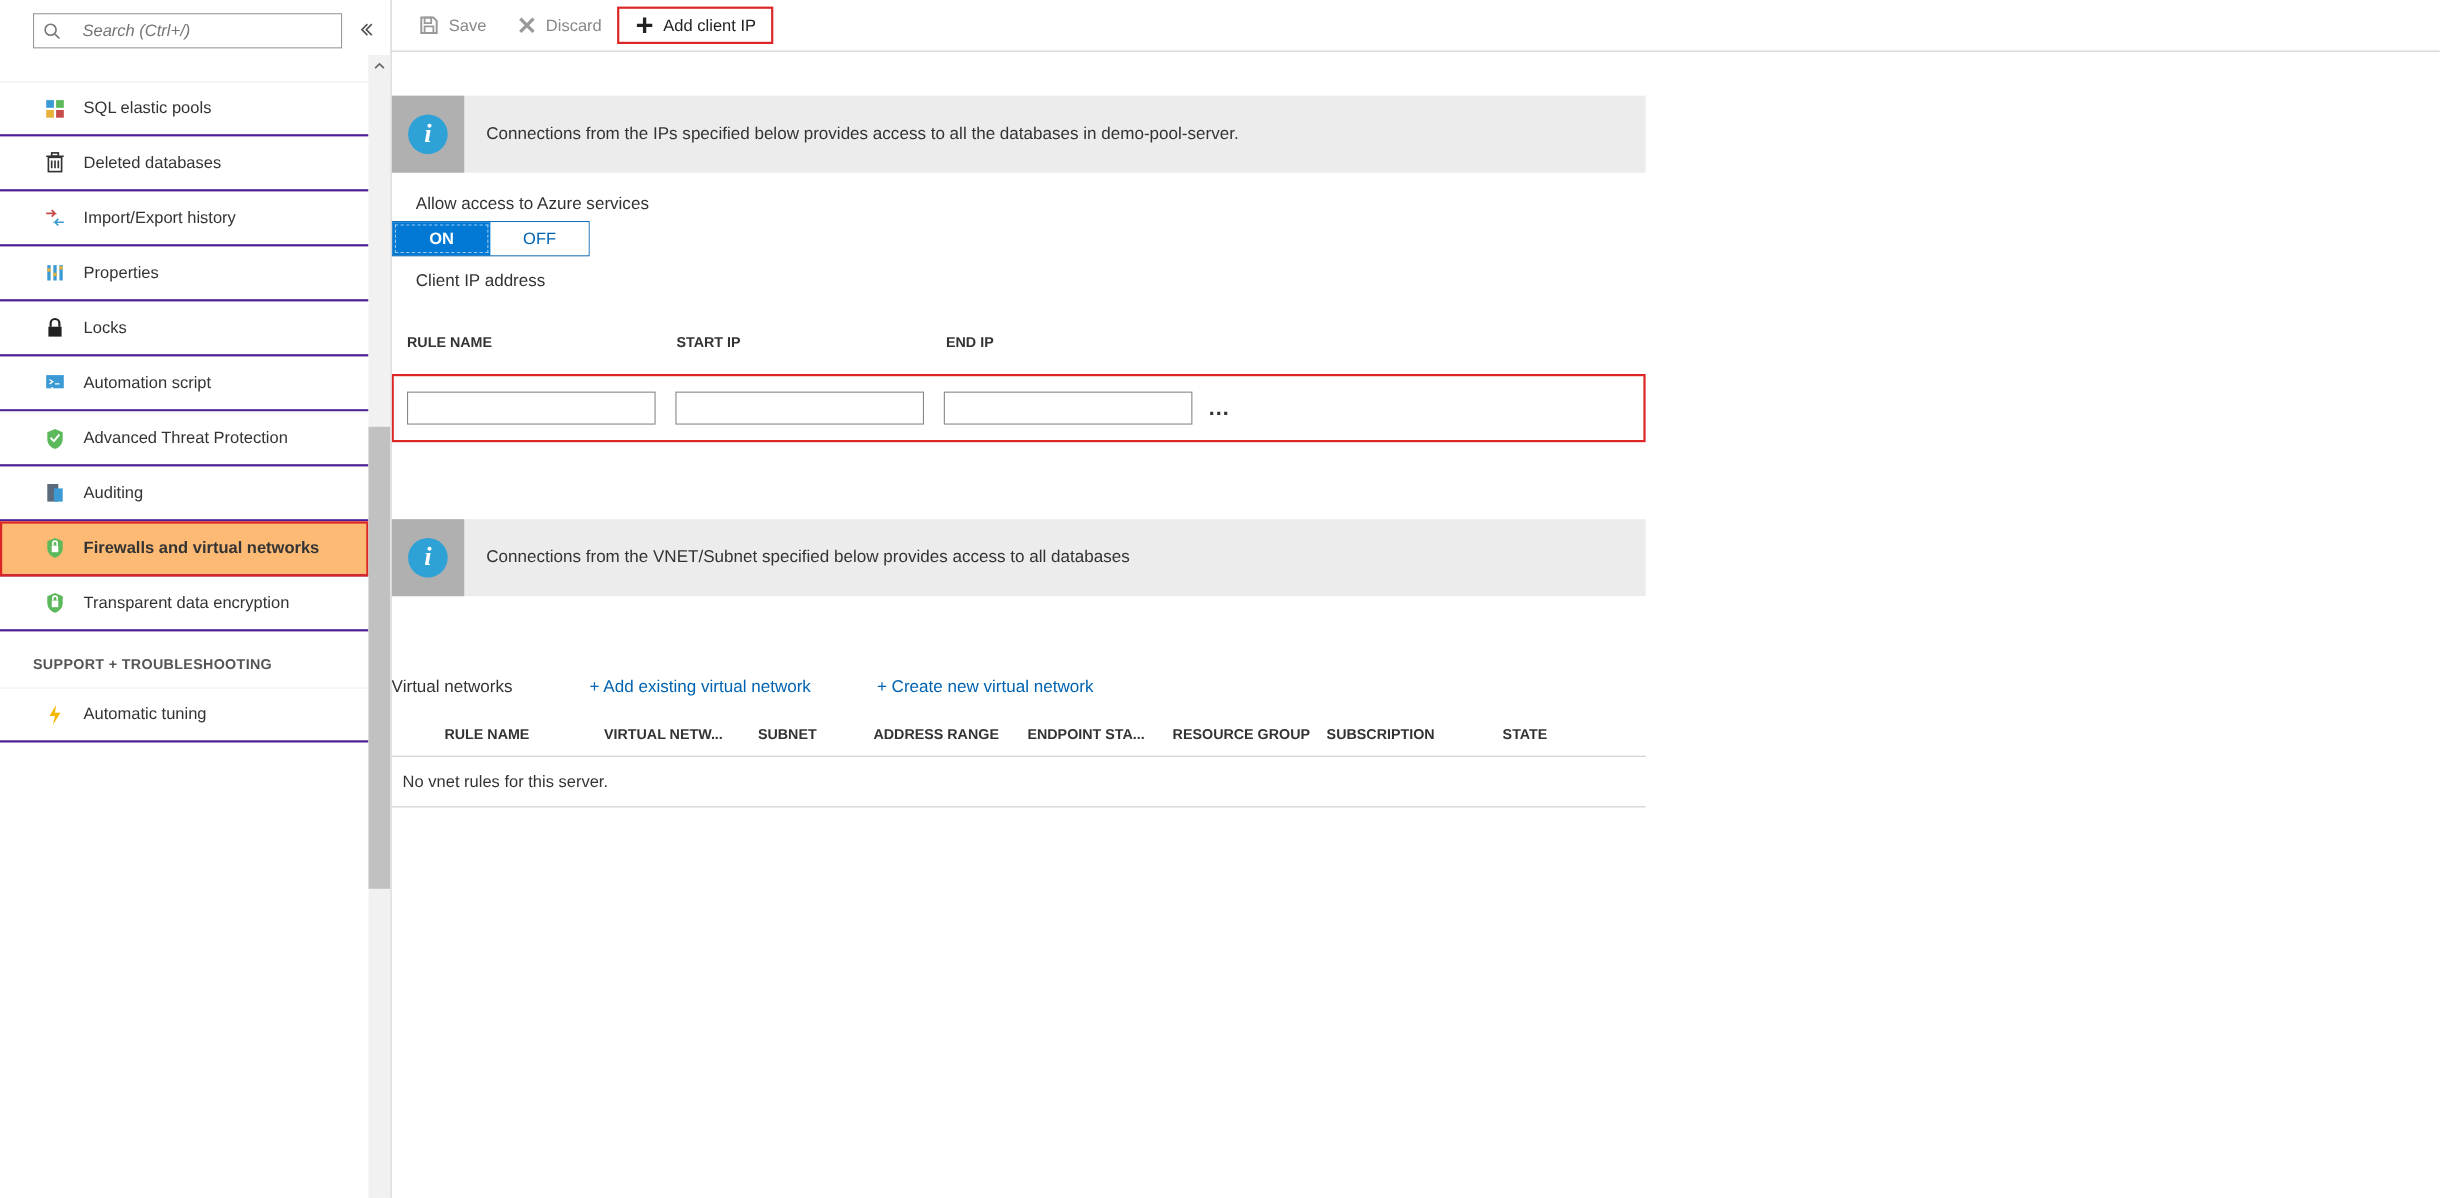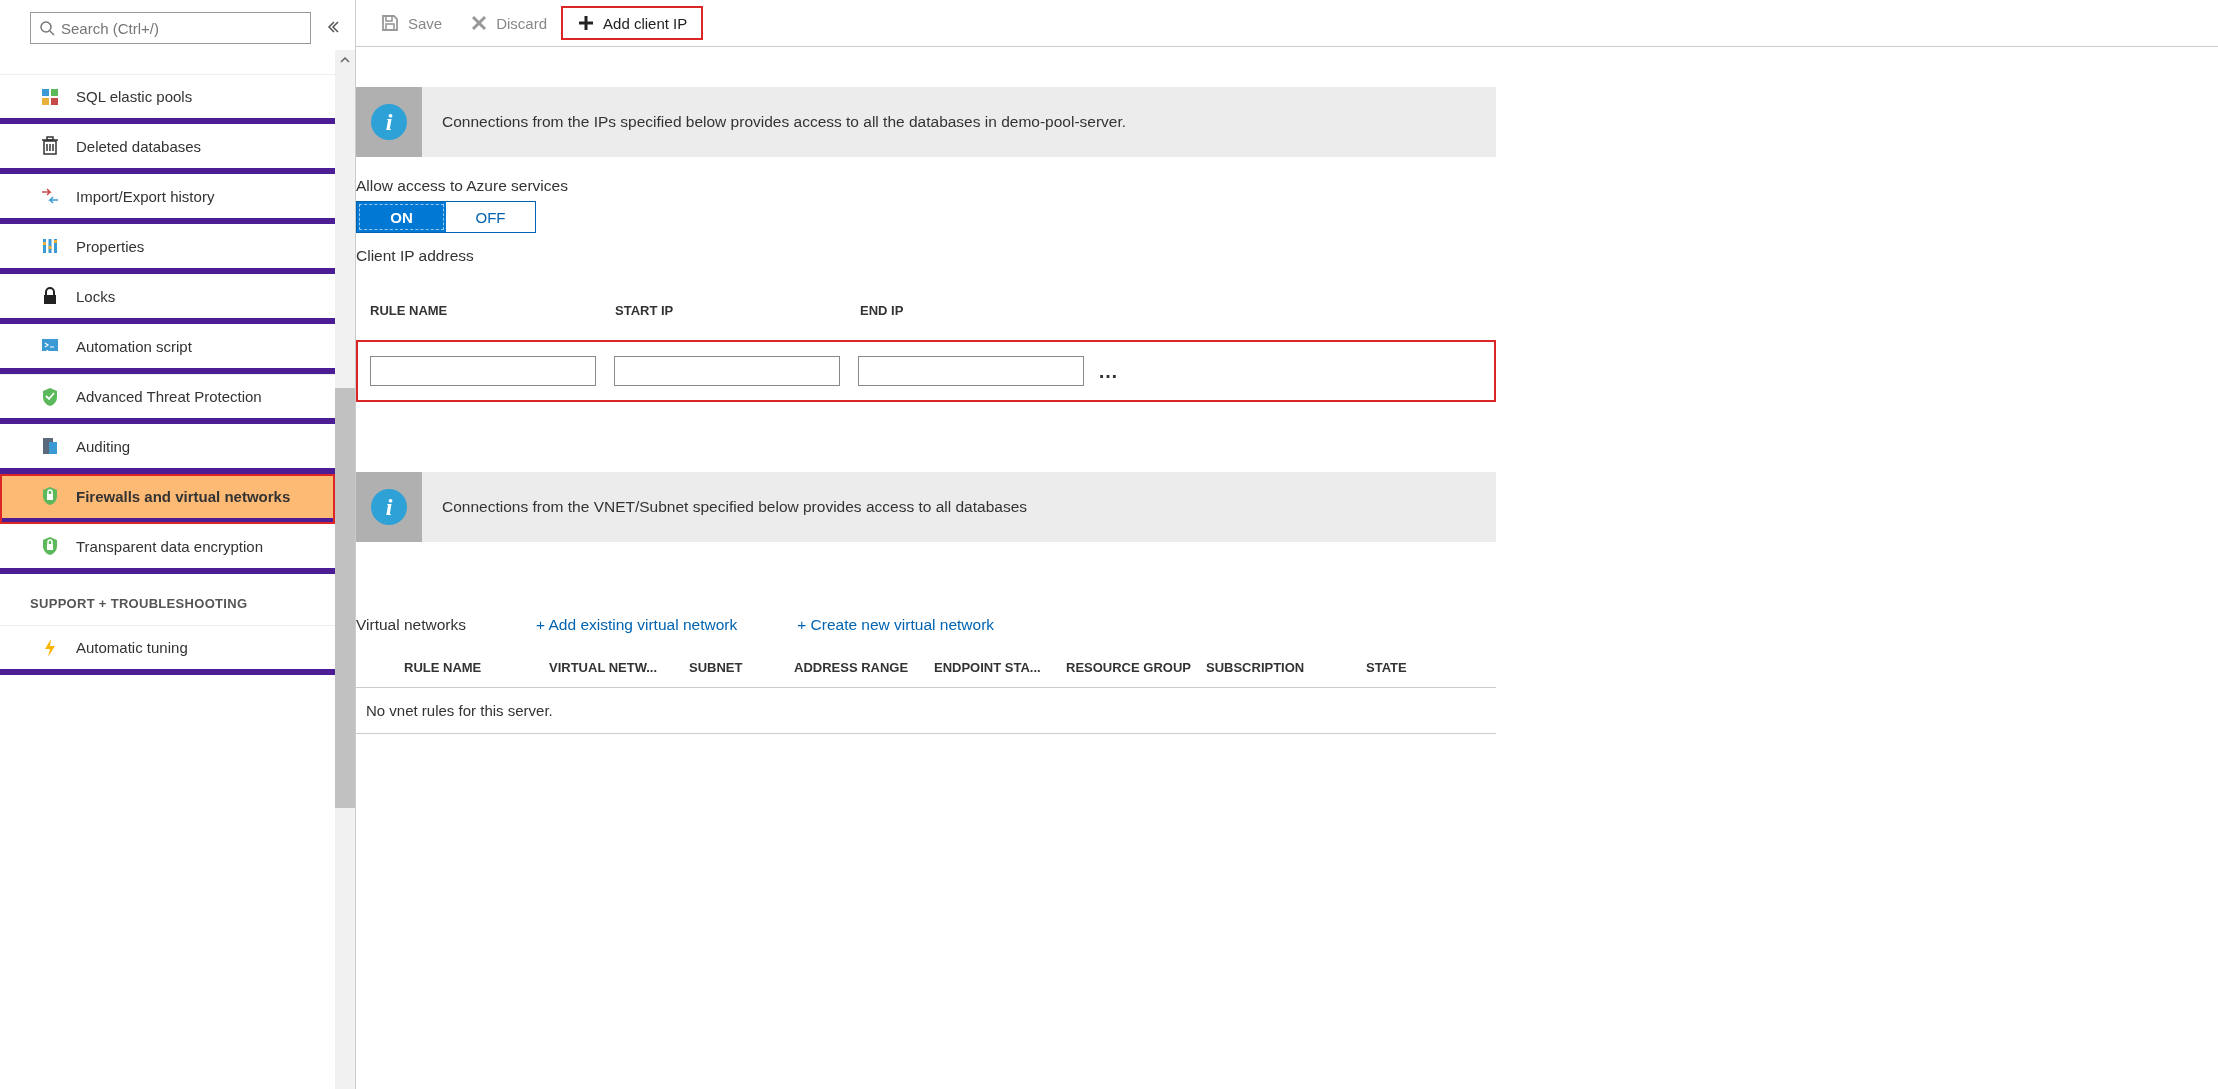--- a/index.html
+++ b/index.html
@@ -3,52 +3,52 @@
 <meta charset="utf-8">
 <style>
 * { box-sizing: border-box; margin: 0; padding: 0; }
 body { font-family: "Segoe UI", Arial, sans-serif; font-size: 14px; color: #333; background: #fff; }
 .app { display: flex; height: 100vh; }
 
 .sidebar { width: 356px; border-right: 1px solid #ccc; display: flex; flex-direction: column; overflow: hidden; position: relative; }
 .search-row { padding: 12px 14px 6px 30px; display: flex; align-items: center; }
 .search-box { flex: 1; display: flex; align-items: center; border: 1px solid #999; height: 32px; padding: 0 8px; }
 .search-box svg { flex-shrink:0; }
-.search-box input { border: none; outline: none; flex: 1; color: #777; font-size: 15px; margin-left: 6px; background: transparent; }
+.search-box input { border: none; outline: none; flex: 1; font-style: italic; color: #777; font-size: 15px; margin-left: 20px; background: transparent; }
 .collapse-btn { margin-left: 14px; cursor: pointer; }
 
 .side-scroll { flex: 1; overflow-y: hidden; position: relative; }
 .side-scroll::-webkit-scrollbar { width: 20px; }
 .scroll-track { position: absolute; right: 0; top: 0; width: 20px; height: 100%; background: #f1f1f1; }
 .scroll-thumb { position: absolute; right: 0; width: 20px; background: #c1c1c1; }
 .scroll-arrow-up { position: absolute; right: 0; top: 0; width: 20px; height: 20px; background: #f1f1f1; display: flex; align-items:center; justify-content:center; }
 .side-list { margin-right: 20px; }
 
-.nav-item { display: flex; align-items: center; height: 50px; padding-left: 38px; cursor: pointer; border-bottom: 6px solid #4c1d95; font-size: 15px; }
+.nav-item { display: flex; align-items: center; height: 50px; padding-left: 38px; cursor: pointer; border-bottom: 2px solid #4c1d95; font-size: 15px; }
 .nav-item.first-top { border-top: 1px solid #eee; margin-top: 24px;}
 .nav-item .icon { width: 24px; height: 24px; margin-right: 14px; display: inline-flex; align-items:center; justify-content:center; flex-shrink:0;}
 .nav-item.selected { background: #fdba74; font-weight: bold; }
 .nav-item.highlight-box { outline: 2px solid #dc2626; outline-offset: -2px;}
 .nav-section-header { padding: 22px 0 14px 30px; font-size: 13px; font-weight: 600; color: #555; letter-spacing: 0.3px; }
 
 .main { flex: 1; display: flex; flex-direction: column; overflow: auto; }
 .toolbar { display: flex; align-items: center; padding: 6px 10px 6px 10px; border-bottom: 1px solid #ccc; height: 47px; }
 .toolbar-btn { display: inline-flex; align-items: center; padding: 6px 14px; color: #888; cursor: pointer; font-size: 15px; }
 .toolbar-btn .ticon { margin-right: 8px; display: inline-flex; }
 .toolbar-btn.dark { color: #222; }
 .toolbar-btn.boxed { border: 2px solid #dc2626; padding: 6px 14px; }
 
 .content { padding: 40px 40px 20px 0; max-width: 1180px; margin-left: 0; }
 
 .info-bar { display: flex; background: #ececec; margin-bottom: 20px; }
 .info-icon-box { width: 66px; height: 70px; background: #b0b0b0; display: flex; align-items: center; justify-content: center; }
 .info-circle { width: 36px; height: 36px; border-radius: 50%; background: #2ea2d6; color: #fff; display: flex; align-items:center; justify-content:center; font-family: Georgia, serif; font-size: 24px; font-weight: bold; font-style: italic;}
 .info-text { padding: 12px 20px; color: #333; font-size: 15.5px; line-height: 1.5; flex:1; display:flex; align-items:center;}
 
-.label { font-size: 15.5px; color: #333; }
+.label { font-size: 15.5px; color: #333; margin-left: 22px; }
 .toggle { display: flex; border: 1px solid #0063b1; width: 180px; height: 32px; margin-top: 6px; margin-bottom: 14px; }
 .toggle-on { flex: 1; background: #0078d4; color: #fff; display: flex; align-items:center; justify-content:center; font-size: 15px; outline: 1px dashed rgba(255,255,255,0.6); outline-offset: -3px; font-weight: bold;}
 .toggle-off { flex: 1; background: #fff; color: #0063b1; display: flex; align-items:center; justify-content:center; font-size: 15px; }
 
 .fw-header-row { display: flex; margin-top: 38px; padding-left: 14px; }
 .fw-col { font-size: 13px; font-weight: 700; color: #333; }
 .fw-col.rulename { width: 245px; }
 .fw-col.startip { width: 245px; }
 .fw-col.endip { width: 245px; }
 

